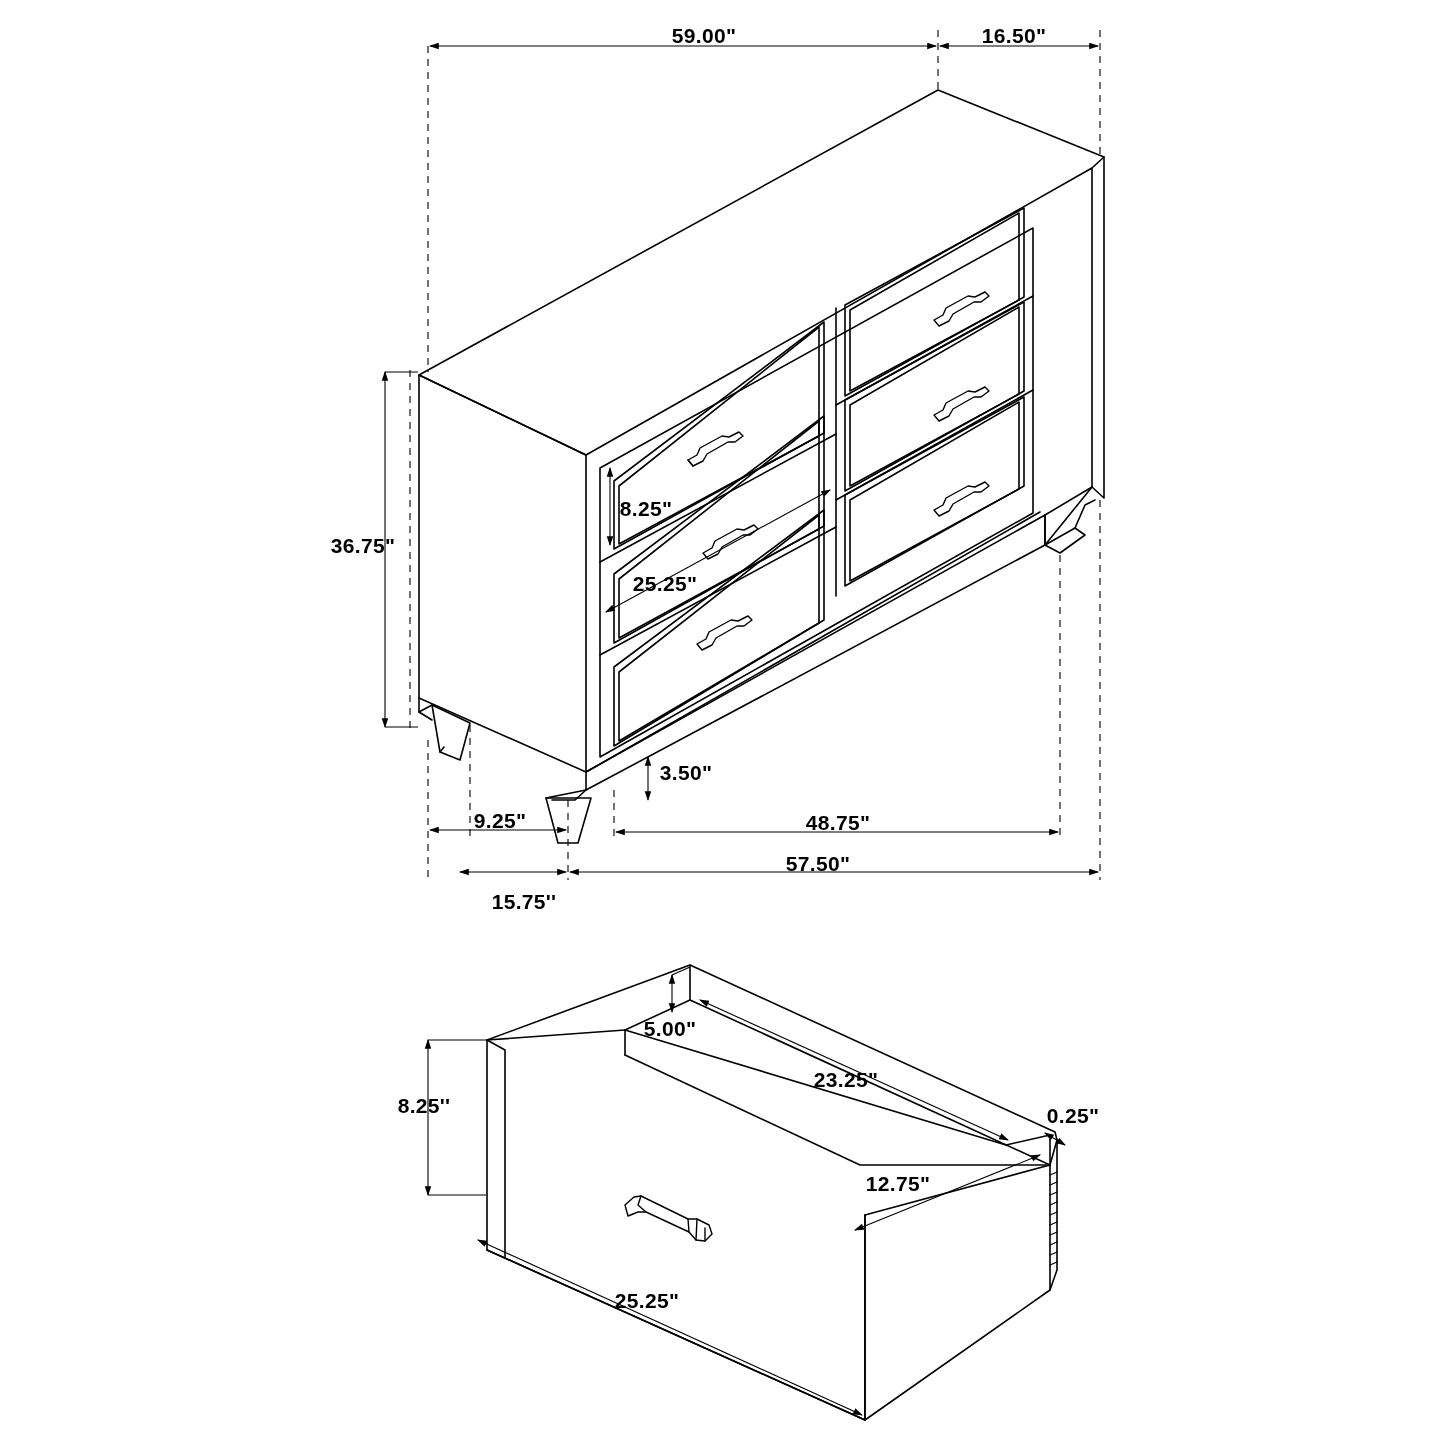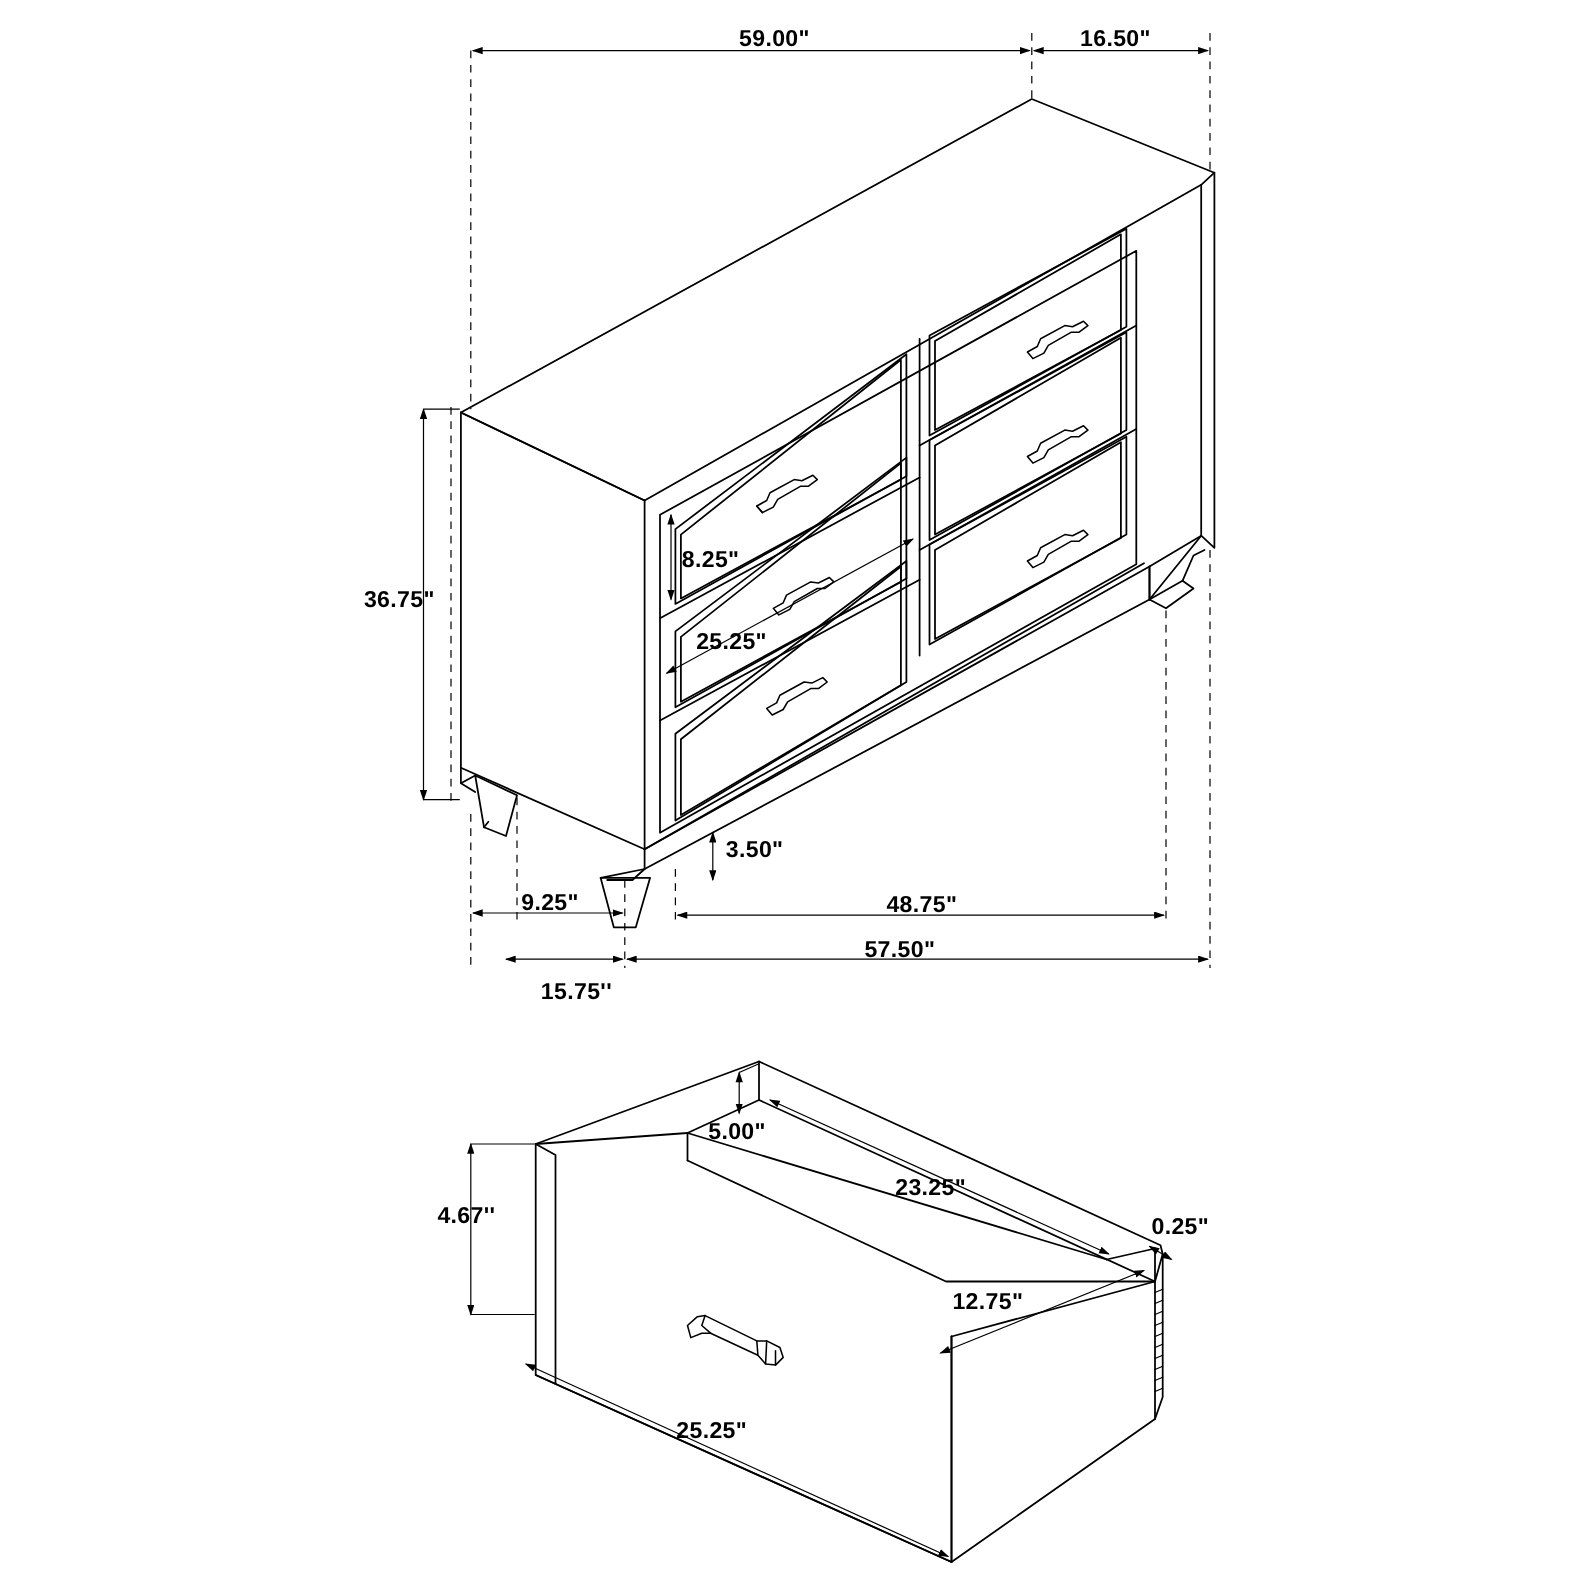--- a/index.html
+++ b/index.html
@@ -225,18 +225,18 @@
   <div class="dim-label" style="left:646px; top:497px; transform:translateX(-50%);">8.25"</div>
   <div class="dim-label" style="left:665px; top:572px; transform:translateX(-50%);">25.25"</div>
   <div class="dim-label" style="left:686px; top:761px; transform:translateX(-50%);">3.50"</div>
   <div class="dim-label" style="left:500px; top:809px; transform:translateX(-50%);">9.25"</div>
   <div class="dim-label" style="left:524px; top:854px; transform:translateX(-50%);margin-top:36px;">15.75''</div>
   <div class="dim-label" style="left:838px; top:811px; transform:translateX(-50%);">48.75"</div>
   <div class="dim-label" style="left:818px; top:852px; transform:translateX(-50%);">57.50"</div>
 
   <div class="dim-label" style="left:670px; top:1017px; transform:translateX(-50%);">5.00"</div>
   <div class="dim-label" style="left:846px; top:1068px; transform:translateX(-50%);">23.25"</div>
-  <div class="dim-label" style="left:424px; top:1094px; transform:translateX(-50%);">4.67''</div>
+  <div class="dim-label" style="left:424px; top:1094px; transform:translateX(-50%);">8.25''</div>
   <div class="dim-label" style="left:1073px; top:1104px; transform:translateX(-50%);">0.25"</div>
   <div class="dim-label" style="left:898px; top:1172px; transform:translateX(-50%);">12.75"</div>
   <div class="dim-label" style="left:647px; top:1289px; transform:translateX(-50%);">25.25"</div>
 
 </div>
 
 </body></html>

